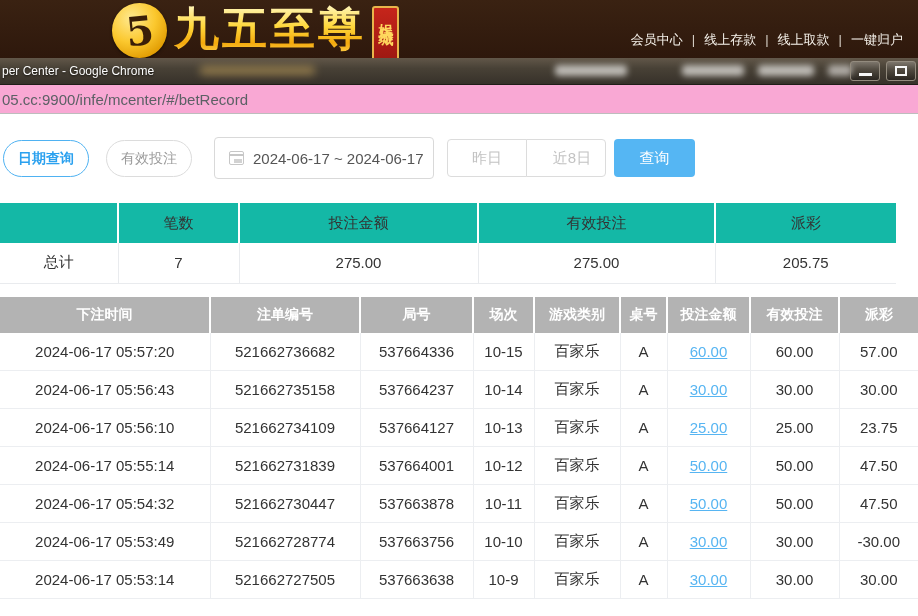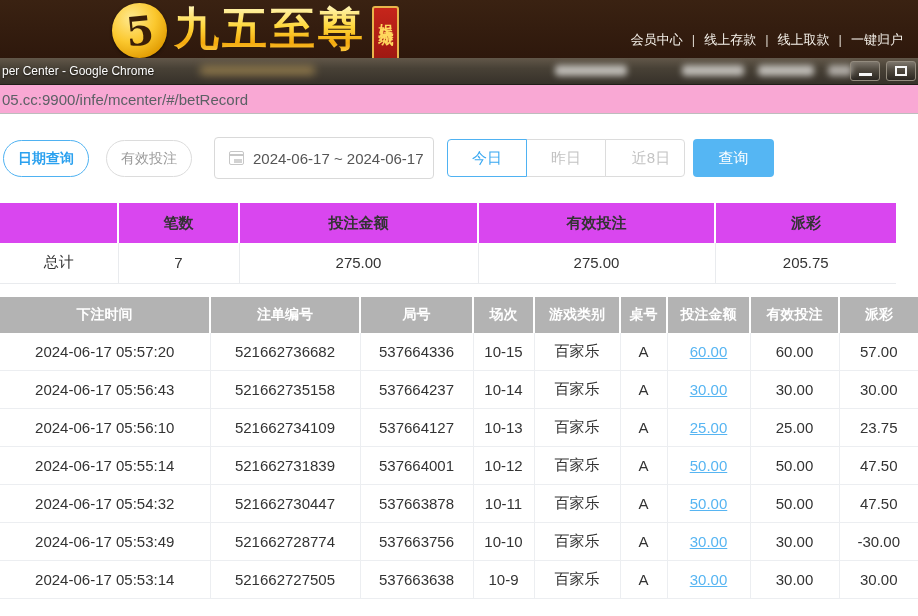--- a/index.html
+++ b/index.html
@@ -68,21 +68,21 @@
   .seg + .seg { margin-left:-1px; }
   .seg:first-child { border-radius:4px 0 0 4px; }
   .seg:last-child { border-radius:0 4px 4px 0;padding-left:12px; }
   .seg-active { border-color:#4fb2f2; color:#39a8f1; position:relative; z-index:1; }
   .search-btn { margin-left:8px; width:81px; height:38px; background:#55b6f3; color:#fff; font-size:15px;
                 border:none; border-radius:4px; cursor:pointer; }
 
   
   table { border-collapse:collapse; table-layout:fixed; }
   .summary-table { width:896px; margin-top:24px; }
-  .summary-table th { background:#d946ef; height:40px; font-size:15px; font-weight:bold; color:#333;
+  .summary-table th { background:#14b8a6; height:40px; font-size:15px; font-weight:normal; color:#333;
                       border-right:2px solid #fff; text-align:center; }
   .summary-table th:last-child { border-right:none; }
   .summary-table td { height:40px; text-align:center; font-size:15px; color:#333;
                       border-right:1px solid #e9ebee; border-bottom:1px solid #e9ebee; }
   .summary-table td:last-child { border-right:none; }
 
   .bet-table { width:918px; margin-top:13px; }
   .bet-table th { background:#b3b3b3; color:#fff; height:36px; font-size:14px; font-weight:bold;
                   border-right:2px solid #fff; text-align:center; }
   .bet-table th:last-child { border-right:none; }
@@ -130,21 +130,20 @@
 <div class="content">
 
   <div class="query-row">
     <div class="pill pill-active">日期查询</div>
     <div class="pill pill-idle">有效投注</div>
     <div class="date-input">
       <span class="cal-icon"></span>
       <span class="date-text">2024-06-17 ~ 2024-06-17</span>
     </div>
     <div class="segmented">
-      <div class="seg seg-active">今日</div>
       <div class="seg">昨日</div>
       <div class="seg">近8日</div>
     </div>
     <button class="search-btn">查询</button>
   </div>
 
   <table class="summary-table">
     <colgroup>
         <col style="width:118px">
         <col style="width:121px">

